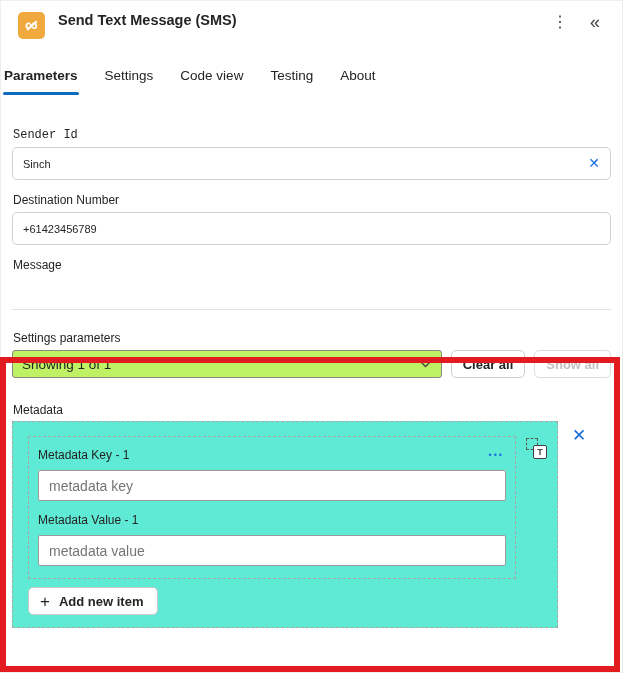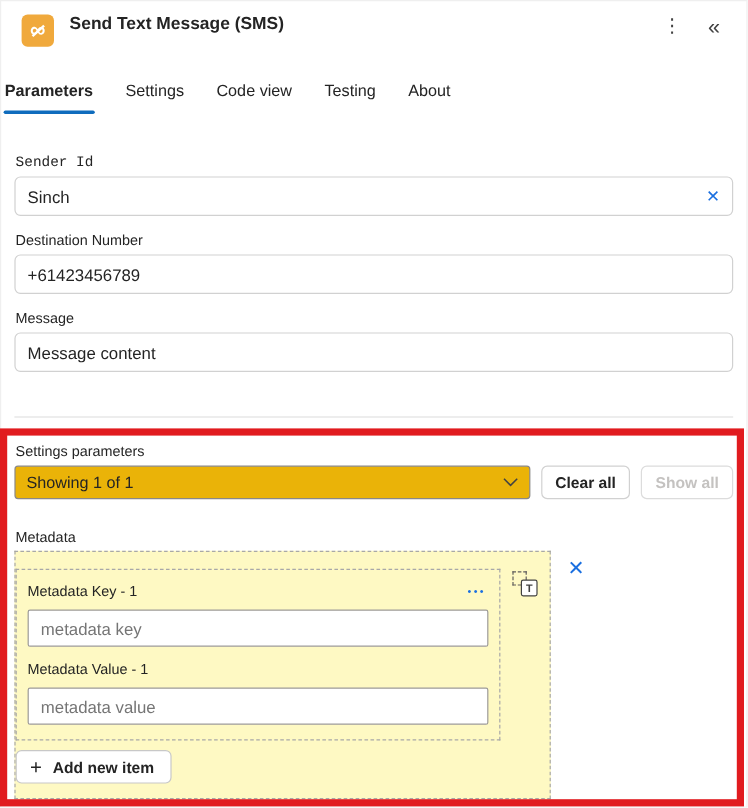--- a/index.html
+++ b/index.html
@@ -33,51 +33,51 @@
   .tab.active { font-weight: 700; }
   .tab .underline { position: absolute; left: -1px; right: -1px; bottom: 0; height: 3px; background: #0f6cbd; border-radius: 2px; }
 
   
   .content { padding: 0 12px; }
   .field-label { display: block; font-size: 12px; color: #242424; margin: 13px 0 5px 1px; }
   .field-label.first { margin-top: 33px; font-family: Liberation Mono, monospace; }
   .input-wrap { position: relative; }
   .text-input {
     width: 100%; height: 33px; border: 1px solid #d1d1d1; border-radius: 5px;
-    padding: 0 32px 0 10px; font-size: 14px; color: #242424; outline: none;
+    padding: 0 32px 0 10px; font-size: 11px; color: #242424; outline: none;
     font-family: "Liberation Sans", sans-serif; background: #fff; display: block;
   }
   .clear-x {
     position: absolute; right: 11px; top: 7px; color: #1a6fe0; font-size: 14px;
     cursor: pointer; line-height: 18px;
   }
 
   .divider { height: 1px; background: #e1e1e1; margin-top: 37px; }
 
   
   .adv-label { display: block; font-size: 12px; color: #242424; margin: 21px 0 5px 1px; }
   .adv-row { display: flex; align-items: center; }
   .combobox {
     flex: 1; height: 28px; border: 1px solid #8a8886; border-radius: 3px;
-    display: flex; align-items: center; padding: 0 9px; cursor: pointer; background: #eab308;
+    display: flex; align-items: center; padding: 0 9px; cursor: pointer; background: #bef264;
     max-width: 455px;
   }
   .combobox .combo-text { font-size: 13.5px; color: #242424; flex: 1; }
   .btn {
     height: 28px; border: 1px solid #d1d1d1; border-radius: 5px; background: #fff;
     font-size: 13px; font-weight: 700; color: #242424; padding: 0 11px; margin-left: 9px;
     font-family: "Liberation Sans", sans-serif; cursor: pointer;
   }
   .btn.disabled { color: #c4c2c0; border-color: #dcdcdc; cursor: default; }
 
   
   .meta-label { display: block; font-size: 12px; color: #242424; margin: 25px 0 4px 1px; }
   .meta-row { display: flex; align-items: flex-start; }
   .outer-dashed {
-    width: 447px; border: 1px dashed #a8a8a8; padding: 14px 0 12px 0; background: #fef9c3;
+    width: 546px; border: 1px dashed #a8a8a8; padding: 14px 0 12px 15px; background: #5eead4;
   }
   .item-row { display: flex; align-items: flex-start; }
   .inner-dashed {
     flex: 1; border: 1px dashed #a8a8a8; padding: 11px 9px 12px 9px; max-width: 513px;
   }
   .inner-label-row { display: flex; align-items: center; }
   .inner-label { font-size: 12px; color: #242424; }
   .ellipsis-dots { margin-left: auto; color: #1a6fe0; font-size: 9px; letter-spacing: 2px; cursor: pointer; padding-right: 2px; }
   .meta-input {
     width: 100%; height: 31px; border: 1px solid #9d9b99; border-radius: 2px;
@@ -149,23 +149,20 @@
     <input class="text-input" type="text" value="Sinch" style="">
     <span class="clear-x">✕</span>
   </div>
 
   <label class="field-label">Destination Number</label>
   <div class="input-wrap">
     <input class="text-input" type="text" value="+61423456789" style="">
   </div>
 
   <label class="field-label">Message</label>
-  <div class="input-wrap">
-    <input class="text-input" type="text" value="Message content" style="">
-  </div>
 
   <div class="divider"></div>
 
   <label class="adv-label">Settings parameters</label>
   <div class="adv-row">
     <div class="combobox">
       <span class="combo-text">Showing 1 of 1</span>
       <svg width="13" height="8" viewBox="0 0 13 8">
         <path d="M1 1 L6.5 6.5 L12 1" stroke="#424242" stroke-width="1.3" fill="none"></path>
       </svg>

